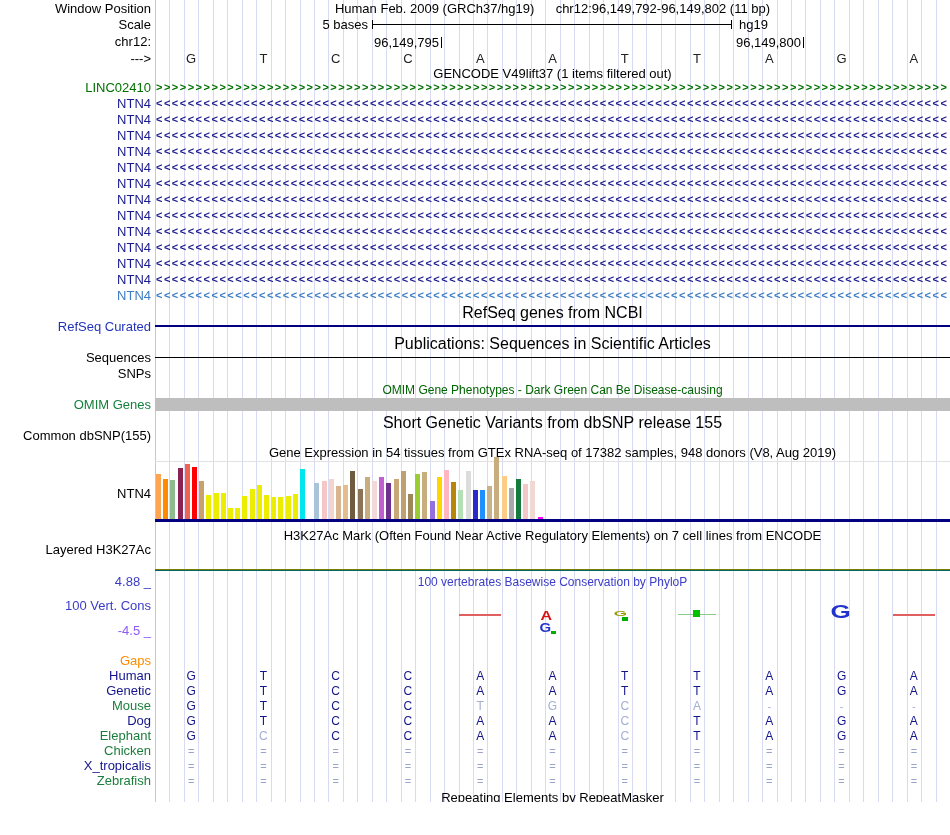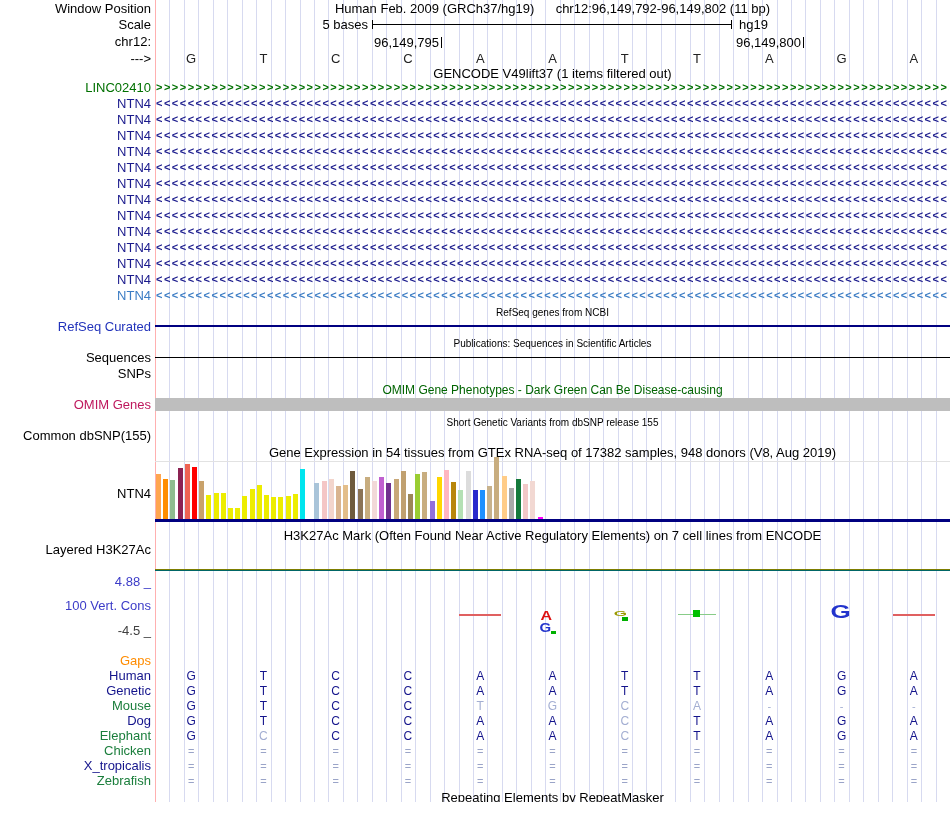--- a/index.html
+++ b/index.html
@@ -3,21 +3,21 @@
 <meta charset="utf-8">
 <style>
   html,body{margin:0;padding:0;background:#fff;}
   .canvas{position:relative;width:950px;height:802px;background:#fff;overflow:hidden;
           font-family:"Liberation Sans",sans-serif;color:#000;}
   .abs{position:absolute;}
   .tlabel{position:absolute;left:0;width:151px;text-align:right;font-size:13px;
           line-height:14px;white-space:nowrap;}
   .ctitle{position:absolute;left:155px;width:795px;text-align:center;white-space:nowrap;
           font-size:12px;line-height:13px;}
-  .small{font-size:10px;}
+  .small{font-size:16px;}
   .gridline{position:absolute;top:0;bottom:0;width:1px;background:#d7daf0;}
   .pinkline{position:absolute;top:0;bottom:0;width:1px;background:#ffb0b0;left:155px;}
   .generow{position:absolute;left:156px;width:793px;height:14px;overflow:hidden;
            white-space:nowrap;font-size:11px;letter-spacing:1.5px;line-height:13px;font-weight:bold;}
   .hline{position:absolute;left:155px;width:795px;}
   .basecell{position:absolute;width:72px;text-align:center;font-size:13px;line-height:14px;}
   .mzcell{position:absolute;width:72px;text-align:center;font-size:12px;line-height:14px;}
   .bar{position:absolute;width:5px;}
   .tick{position:absolute;width:1px;background:#000;}
   .coordtext{position:absolute;font-size:13px;line-height:13px;white-space:nowrap;}
@@ -155,21 +155,21 @@
   <div class="ctitle small" style="top:306px;">RefSeq genes from NCBI</div>
   <div class="tlabel" style="top:320px;color:#2233bb;">RefSeq Curated</div>
   <div class="hline" style="top:325px;height:2px;background:#000080;"></div>
 
   <div class="ctitle small" style="top:337px;">Publications: Sequences in Scientific Articles</div>
   <div class="tlabel" style="top:351px;">Sequences</div>
   <div class="hline" style="top:357px;height:1px;background:#000;"></div>
   <div class="tlabel" style="top:367px;">SNPs</div>
 
   <div class="ctitle" style="top:384px;color:#006400;">OMIM Gene Phenotypes - Dark Green Can Be Disease-causing</div>
-  <div class="tlabel" style="top:398px;color:#be185d;">OMIM Genes</div>
+  <div class="tlabel" style="top:398px;color:#15803d;">OMIM Genes</div>
   <div class="hline" style="top:398px;height:13px;background:#bebebe;"></div>
 
   <div class="ctitle small" style="top:416px;">Short Genetic Variants from dbSNP release 155</div>
   <div class="tlabel" style="top:429px;">Common dbSNP(155)</div>
 
   <div class="ctitle" style="top:446px;font-size:13px;">Gene Expression in 54 tissues from GTEx RNA-seq of 17382 samples, 948 donors (V8, Aug 2019)</div>
   <div class="tlabel" style="top:487px;">NTN4</div>
   <div class="hline" style="top:461px;height:58px;border-top:1px solid #e2e2e2;"></div>
   <div id="gtex-bars">
       <div class="bar" style="left: 156px; top: 474px; height: 45px; background: rgb(255, 165, 79);"></div>
@@ -227,22 +227,23 @@
       <div class="bar" style="left: 537.6px; top: 517px; height: 2px; background: rgb(255, 0, 255);"></div>
     </div>
   <div class="hline" style="top:519px;height:3px;background:#000080;"></div>
 
   <div class="ctitle" style="top:529px;font-size:13px;">H3K27Ac Mark (Often Found Near Active Regulatory Elements) on 7 cell lines from ENCODE</div>
   <div class="tlabel" style="top:543px;">Layered H3K27Ac</div>
   <div class="hline" style="top:569px;height:1px;background:#7d7d00;"></div>
   <div class="hline" style="top:570px;height:1px;background:#006666;"></div>
 
   <div class="tlabel" style="top:575px;color:#3c3cc8;">4.88 _</div>
+  <div class="ctitle" style="top:576px;color:#3c3cc8;">100 vertebrates Basewise Conservation by PhyloP</div>
   <div class="tlabel" style="top:599px;color:#3c3cc8;">100 Vert. Cons</div>
-  <div class="tlabel" style="top:624px;color:#404040;">-4.5 _</div>
+  <div class="tlabel" style="top:624px;color:#8b5cf6;">-4.5 _</div>
   <div id="cons-glyphs">
       <div class="abs" style="left: 459.227px; top: 614px; width: 42px; height: 2px; background: rgb(224, 96, 96);"></div>
       <div class="abs" style="left: 540.5px; top: 607px; font-size: 16px; font-weight: bold; color: rgb(221, 17, 17); transform: scaleY(0.85);">A</div>
       <div class="abs" style="left: 539.5px; top: 619px; font-size: 15px; font-weight: bold; color: rgb(34, 51, 204); transform: scaleY(0.85);">G</div>
       <div class="abs" style="left: 550.5px; top: 631px; width: 5px; height: 3px; background: rgb(0, 176, 0);"></div>
       <div class="abs" style="left: 613.773px; top: 604px; font-size: 17px; font-weight: bold; color: rgb(154, 154, 0); transform: scaleY(0.45);">G</div>
       <div class="abs" style="left: 621.773px; top: 617px; width: 6px; height: 4px; background: rgb(0, 176, 0);"></div>
       <div class="abs" style="left: 678.045px; top: 614px; width: 38px; height: 1px; background: rgb(136, 204, 136);"></div>
       <div class="abs" style="left: 693.045px; top: 610px; width: 7px; height: 7px; background: rgb(0, 192, 0);"></div>
       <div class="abs" style="left: 830.591px; top: 596px; font-size: 26px; font-weight: bold; color: rgb(34, 51, 204); transform: scaleY(0.72);">G</div>

